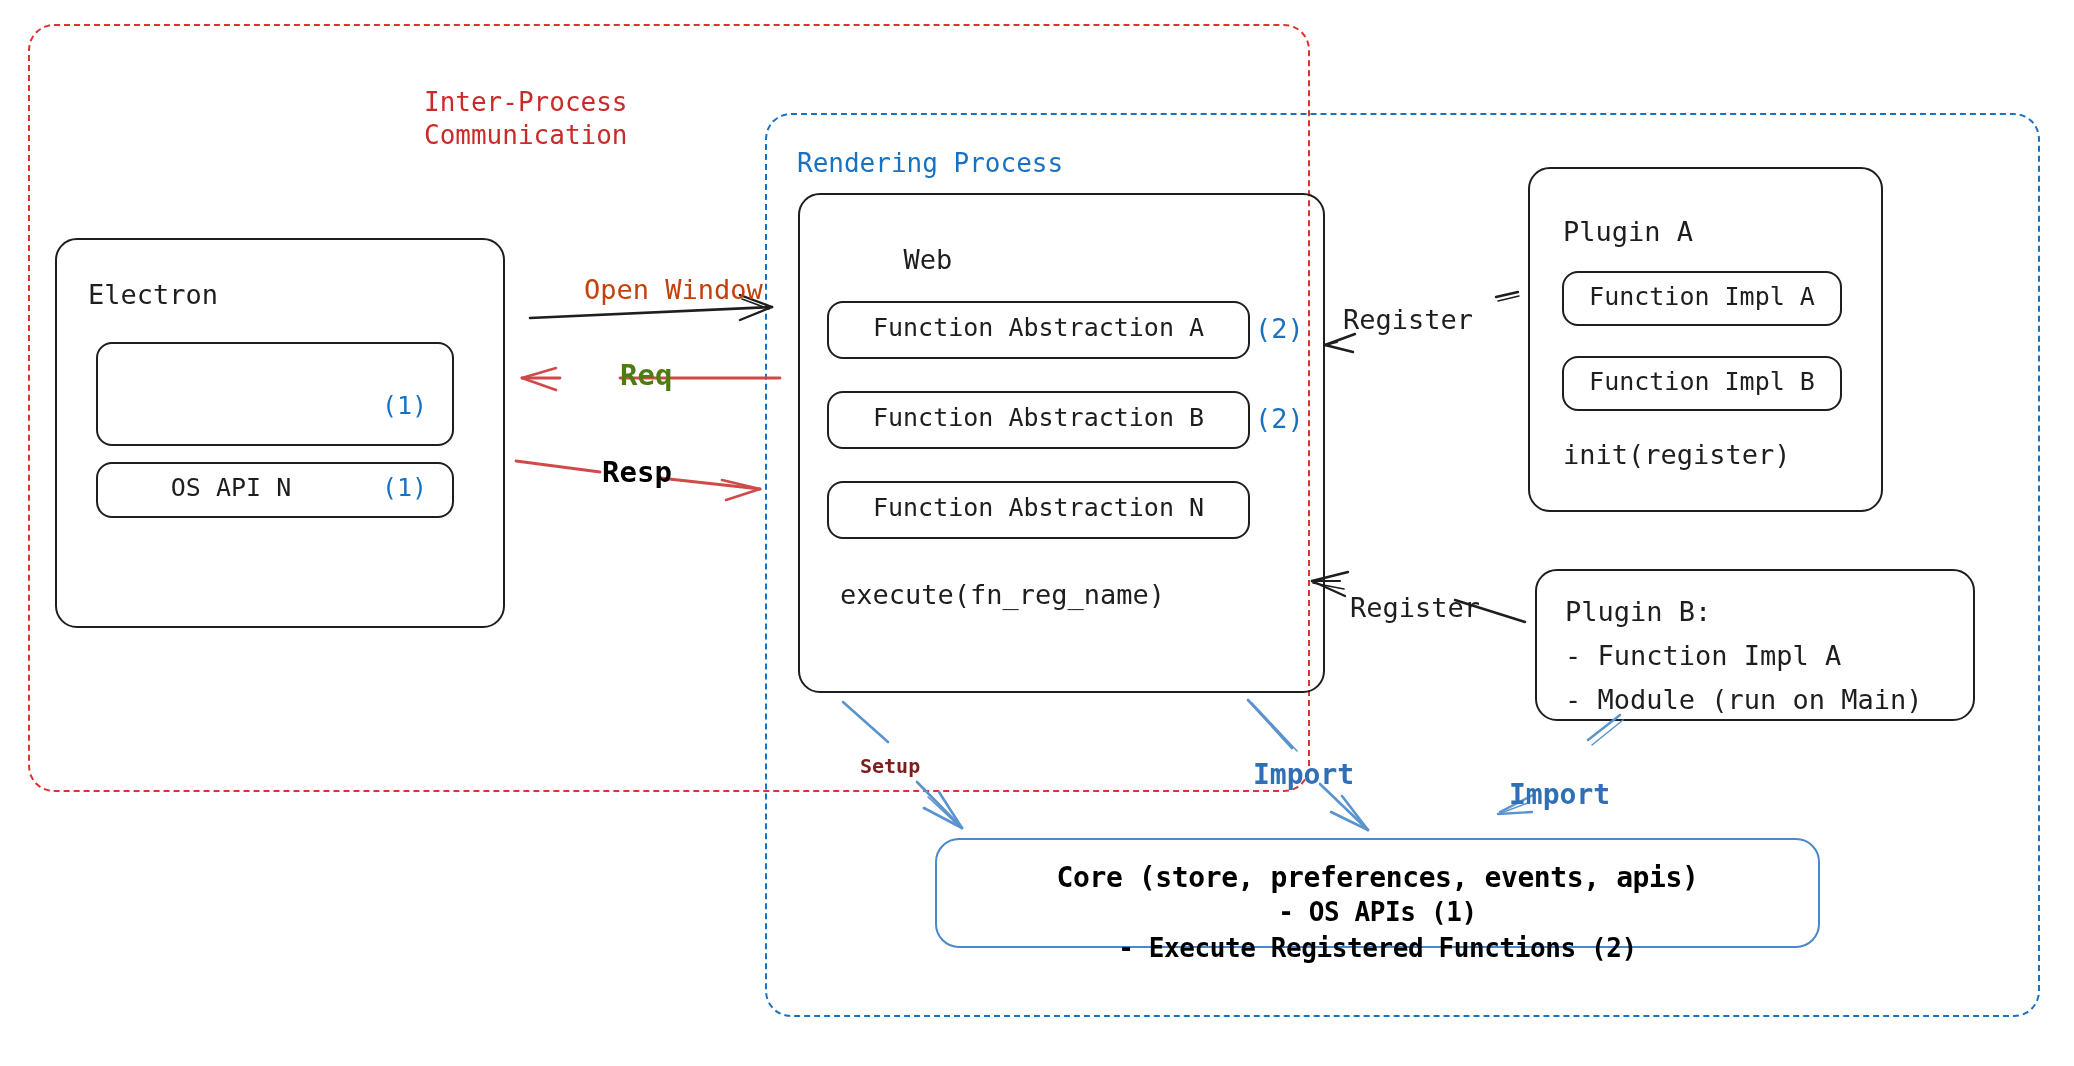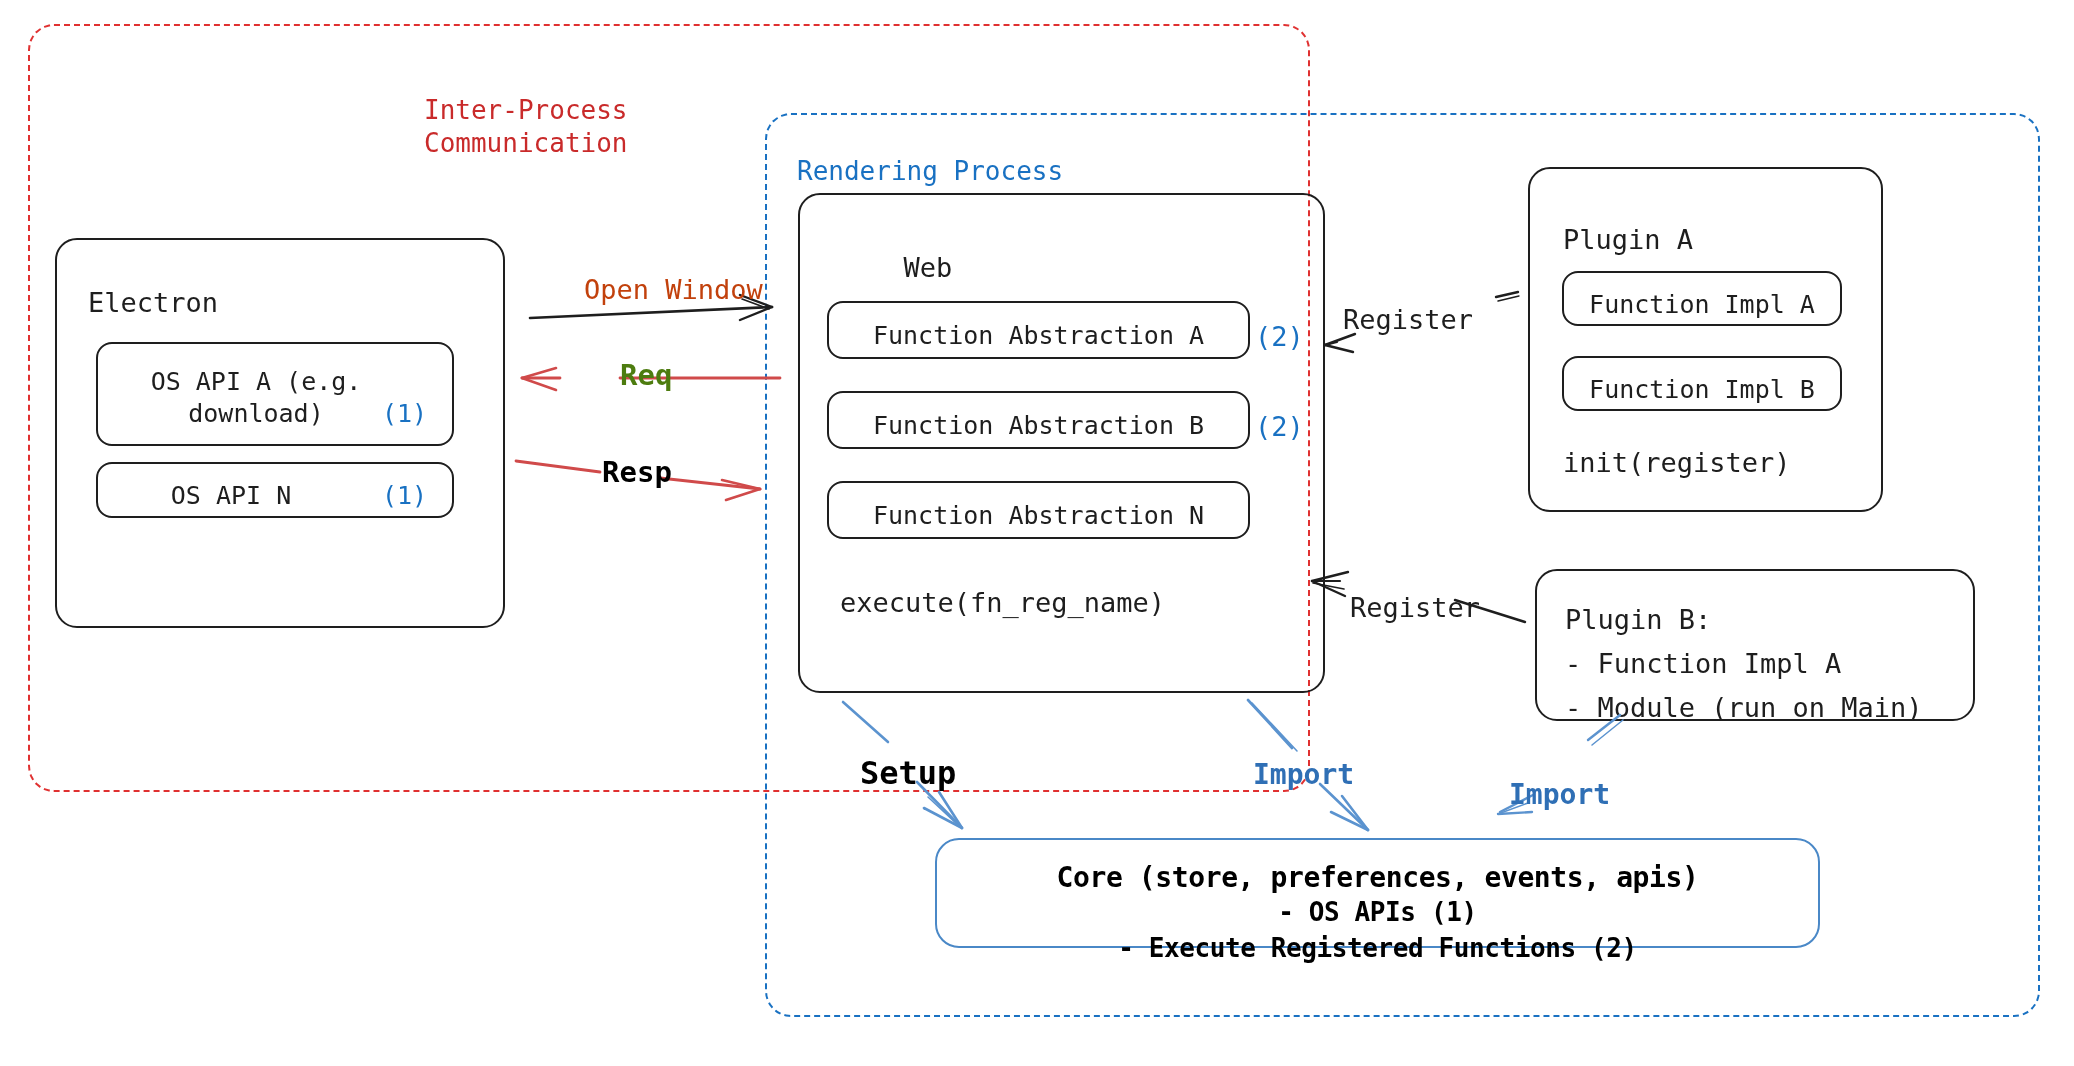--- a/index.html
+++ b/index.html
@@ -42,21 +42,20 @@
   .node.inner {
     border-radius: 16px;
     border-width: 2px;
   }
 
   .lbl {
     position: absolute;
     white-space: pre;
     color: #1e1e1e;
     line-height: 1.28;
-    margin-top: 8px;
   }
 
   .mono {
     font-family: "DejaVu Sans Mono", "Liberation Mono", monospace;
   }
 
   .ctr {
     text-align: center;
   }
 
@@ -114,22 +113,20 @@
   <div class="lbl mono red-text" style="left:424px; top:86px; font-size:26px;">Inter-Process
 Communication</div>
 
   <div class="lbl mono blue-text" style="left:797px; top:147px; font-size:26px;">Rendering Process</div>
 
   <div class="node" style="left:55px; top:238px; width:450px; height:390px;"></div>
 
   <div class="lbl mono" style="left:88px; top:278px; font-size:27px;">Electron</div>
 
   <div class="node inner" style="left:96px; top:342px; width:358px; height:104px;"></div>
-  <div class="lbl mono ctr" style="left:106px; top:358px; width:300px; font-size:25px;">OS API A (e.g.
-download)</div>
   <div class="lbl mono blue-accent" style="left:382px; top:390px; font-size:25px;">(1)</div>
 
   <div class="node inner" style="left:96px; top:462px; width:358px; height:56px;"></div>
   <div class="lbl mono ctr" style="left:106px; top:472px; width:250px; font-size:25px;">OS API N</div>
   <div class="lbl mono blue-accent" style="left:382px; top:472px; font-size:25px;">(1)</div>
 
   <div class="node" style="left:798px; top:193px; width:527px; height:500px;"></div>
 
   <div class="lbl mono ctr" style="left:828px; top:243px; width:200px; font-size:27px;">Web</div>
 
@@ -237,19 +234,19 @@
   <div class="edge-label" style="left:584px; top:274px; font-size:27px; color:#c2410c;">Open Window</div>
 
   <div class="edge-label bold" style="left:620px; top:358px; font-size:29px; color:#4d7c0f;">Req</div>
 
   <div class="edge-label bold" style="left:602px; top:455px; font-size:29px; color:#000000;">Resp</div>
 
   <div class="edge-label" style="left:1343px; top:304px; font-size:27px; color:#1e1e1e;">Register</div>
 
   <div class="edge-label" style="left:1350px; top:592px; font-size:27px; color:#1e1e1e;">Register</div>
 
-  <div class="edge-label bold" style="left:860px; top:754px; font-size:32px; color:#000000;">Setup</div>
+  <div class="edge-label bold" style="left:860px; top:754px; font-size:20px; color:#7f1d1d;">Setup</div>
 
   <div class="edge-label bold" style="left:1253px; top:758px; font-size:28px; color:#2f6fb5;">Import</div>
 
   <div class="edge-label bold" style="left:1509px; top:778px; font-size:28px; color:#2f6fb5;">Import</div>
 
 </div>
 
 </body></html>

